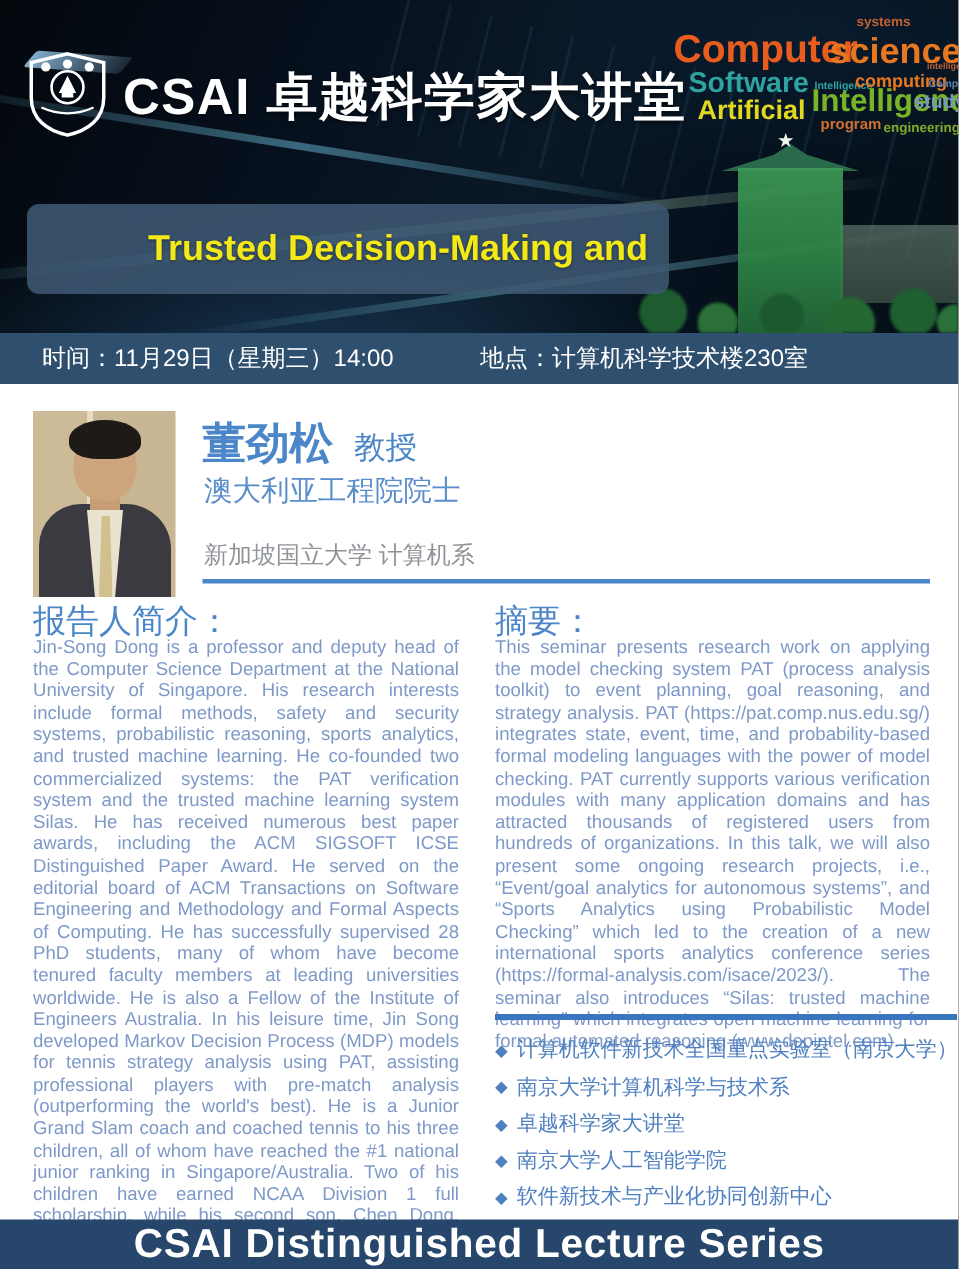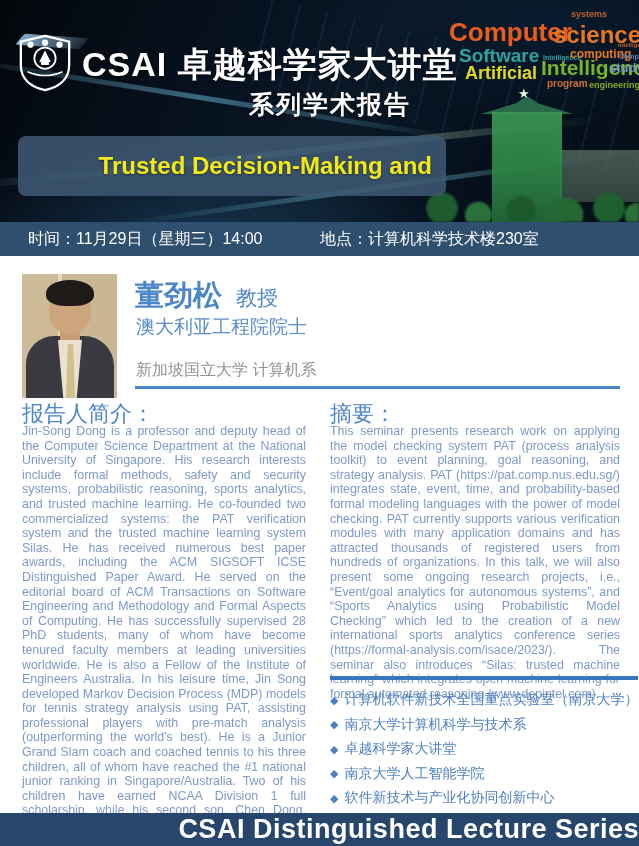--- a/index.html
+++ b/index.html
@@ -121,21 +121,21 @@
     position:absolute;left:330px;top:424px;width:290px;
     color:#7e99c8;font-size:12.4px;line-height:14.6px;text-align:justify;
   }
   .rule-abs{position:absolute;left:330px;top:676px;width:308px;height:4px;background:#3a76c0;}
   .hosts{position:absolute;left:330px;top:688px;width:309px;}
   .host-item{display:flex;align-items:center;height:24.5px;color:#4f80c0;font-size:14px;white-space:nowrap;}
   .host-item .dm{font-size:11px;margin-right:6px;color:#4f80c0;}
   
   .footer{
     position:absolute;left:0;top:813px;width:639px;height:33px;background:#26466b;
-    display:flex;align-items:center;justify-content:flex-end;
+    display:flex;align-items:center;justify-content:center;
     color:#ffffff;font-size:27px;font-weight:bold;letter-spacing:.5px;
   }
 </style>
 </head>
 <body>
 
 <div class="poster">
 
   <div class="hero">
     <div class="streak s1"></div>
@@ -154,21 +154,20 @@
       <path d="M30 3 L55 9 V33 C55 48 44 56 30 59 C16 56 5 48 5 33 V9 Z" fill="none" stroke="#ffffff" stroke-width="2.4"></path>
       <circle cx="30" cy="26" r="11" fill="none" stroke="#ffffff" stroke-width="1.8"></circle>
       <path d="M30 18 L36 30 H24 Z M26 30 H34 V33 H26 Z" fill="#ffffff"></path>
       <circle cx="15" cy="12" r="3.2" fill="#ffffff"></circle>
       <circle cx="30" cy="10" r="3.2" fill="#ffffff"></circle>
       <circle cx="45" cy="12" r="3.2" fill="#ffffff"></circle>
       <path d="M12 40 Q30 48 48 40" fill="none" stroke="#ffffff" stroke-width="1.6"></path>
     </svg>
 
     <div class="hero-title">CSAI 卓越科学家大讲堂</div>
-    <div class="hero-subtitle">系列学术报告</div>
 
     <div class="wc">
         <span style="color: rgb(232, 92, 32); font-size: 26px;">Computer</span>
         <span style="color: rgb(232, 120, 32); font-size: 24px;">science</span>
         <span style="color: rgb(192, 96, 48); font-size: 9px;">systems</span>
         <span style="color: rgb(47, 163, 160); font-size: 19px;">Software</span>
         <span style="color: rgb(47, 163, 160); font-size: 7px;">Intelligence</span>
         <span style="color: rgb(232, 120, 32); font-size: 12px;">computing</span>
         <span style="color: rgb(192, 96, 48); font-size: 6px;">intelligence</span>
         <span style="color: rgb(96, 128, 176); font-size: 7px;">Computer</span>

